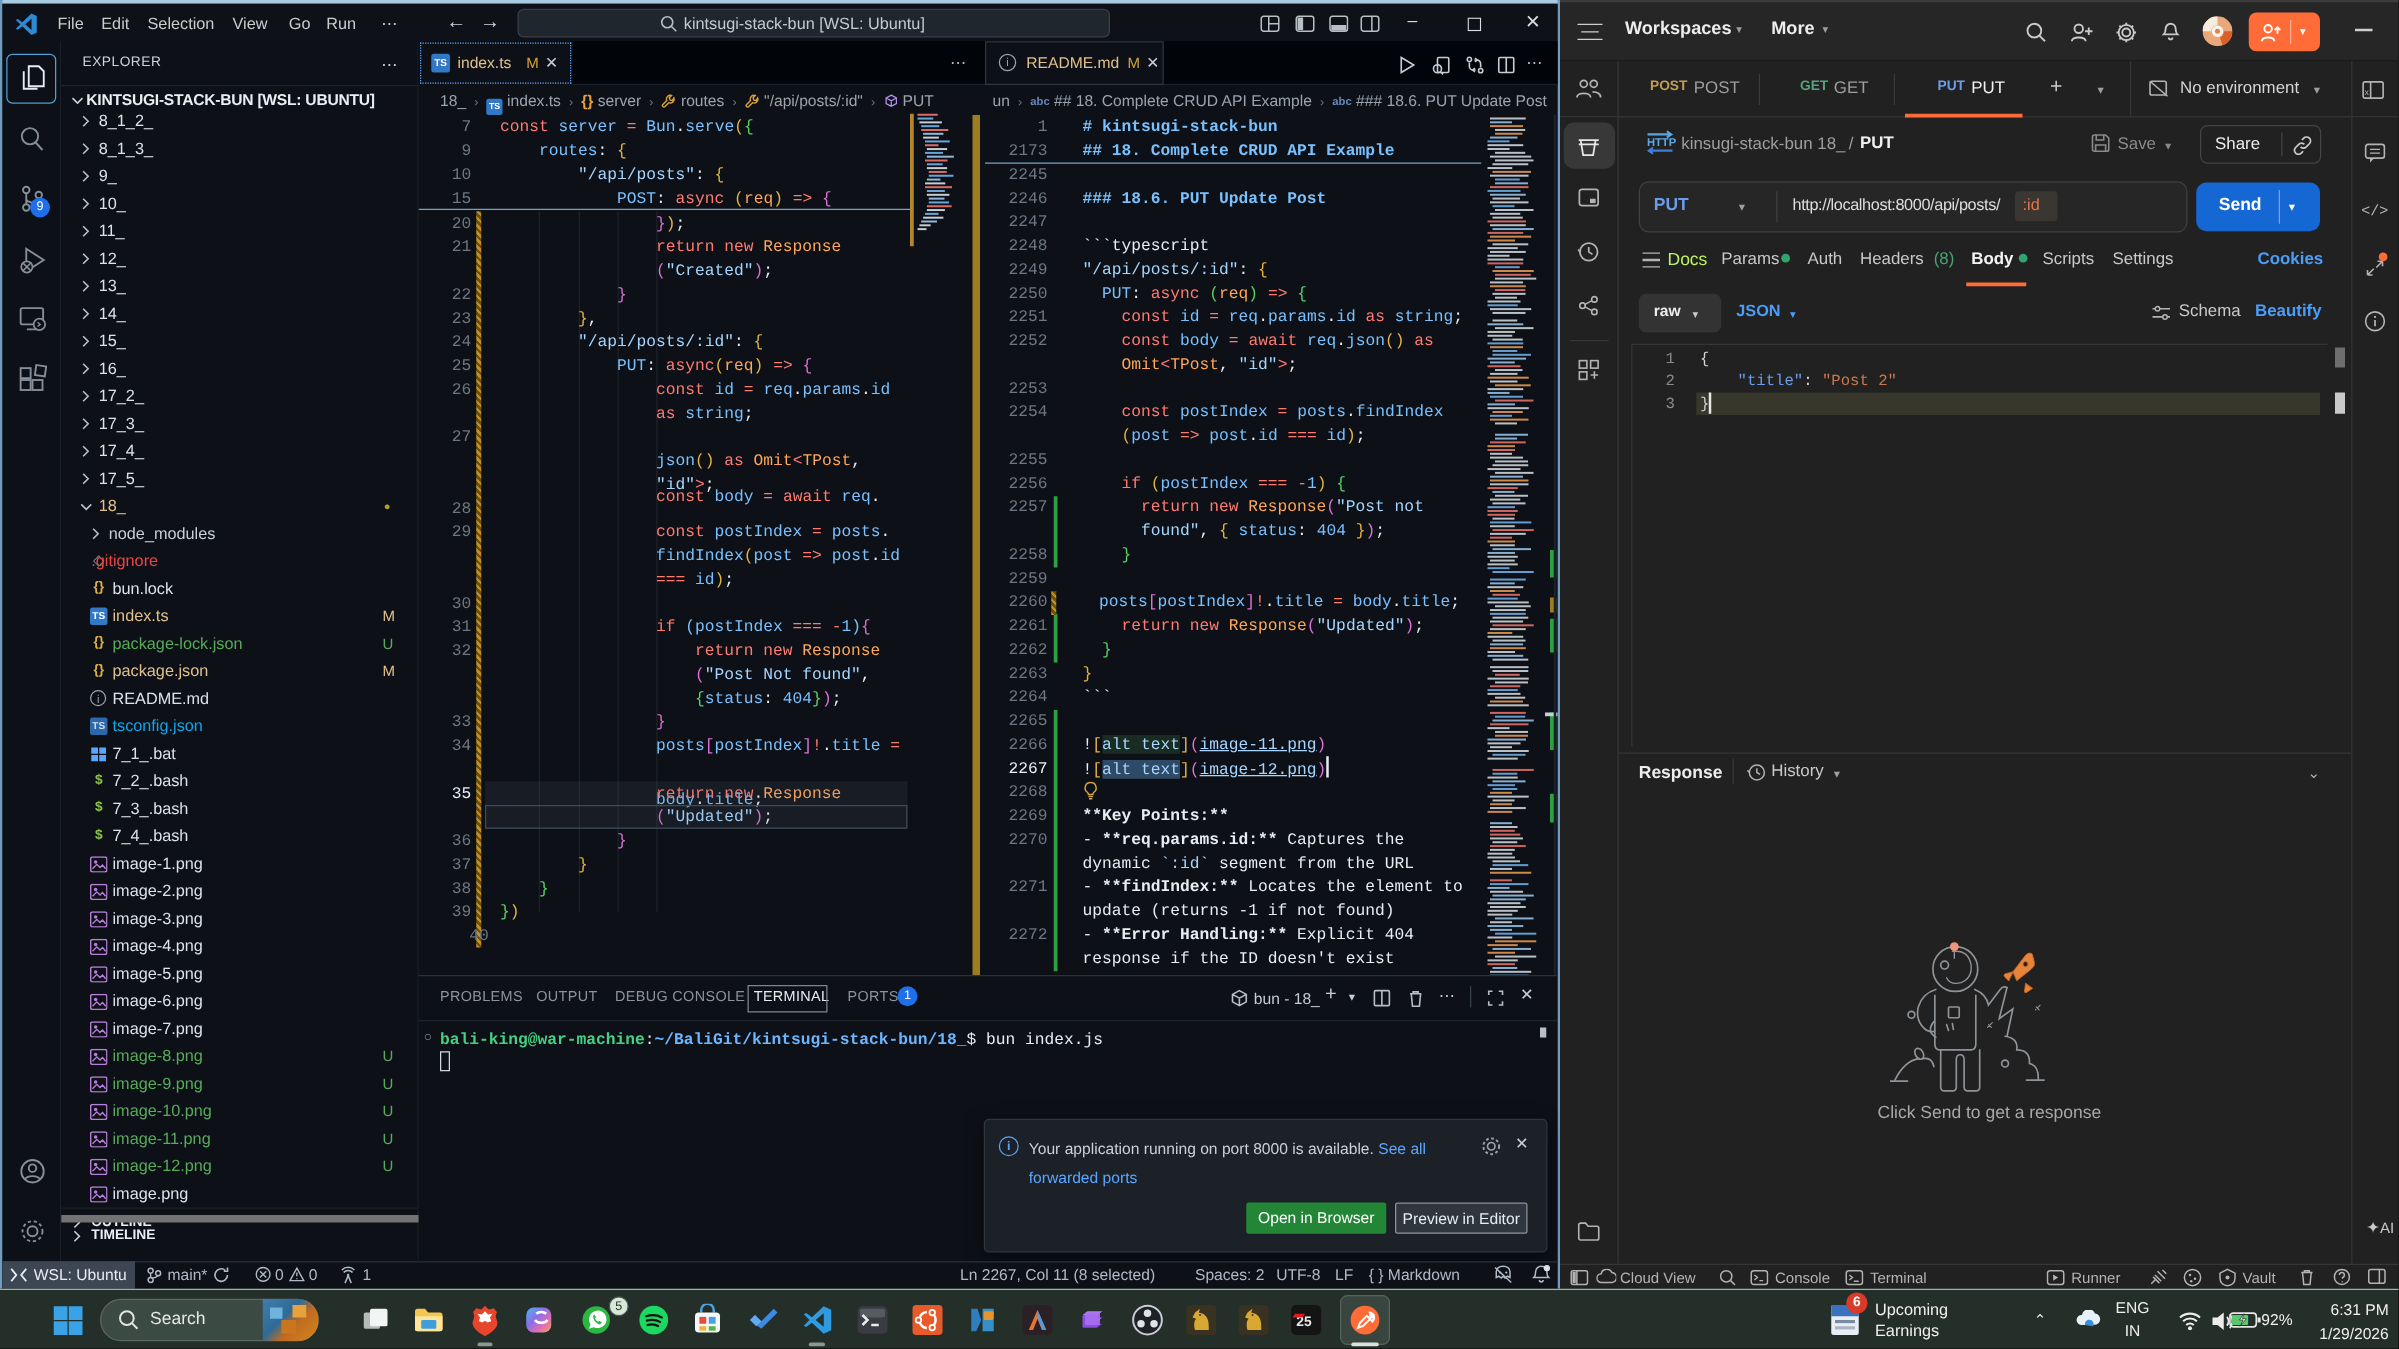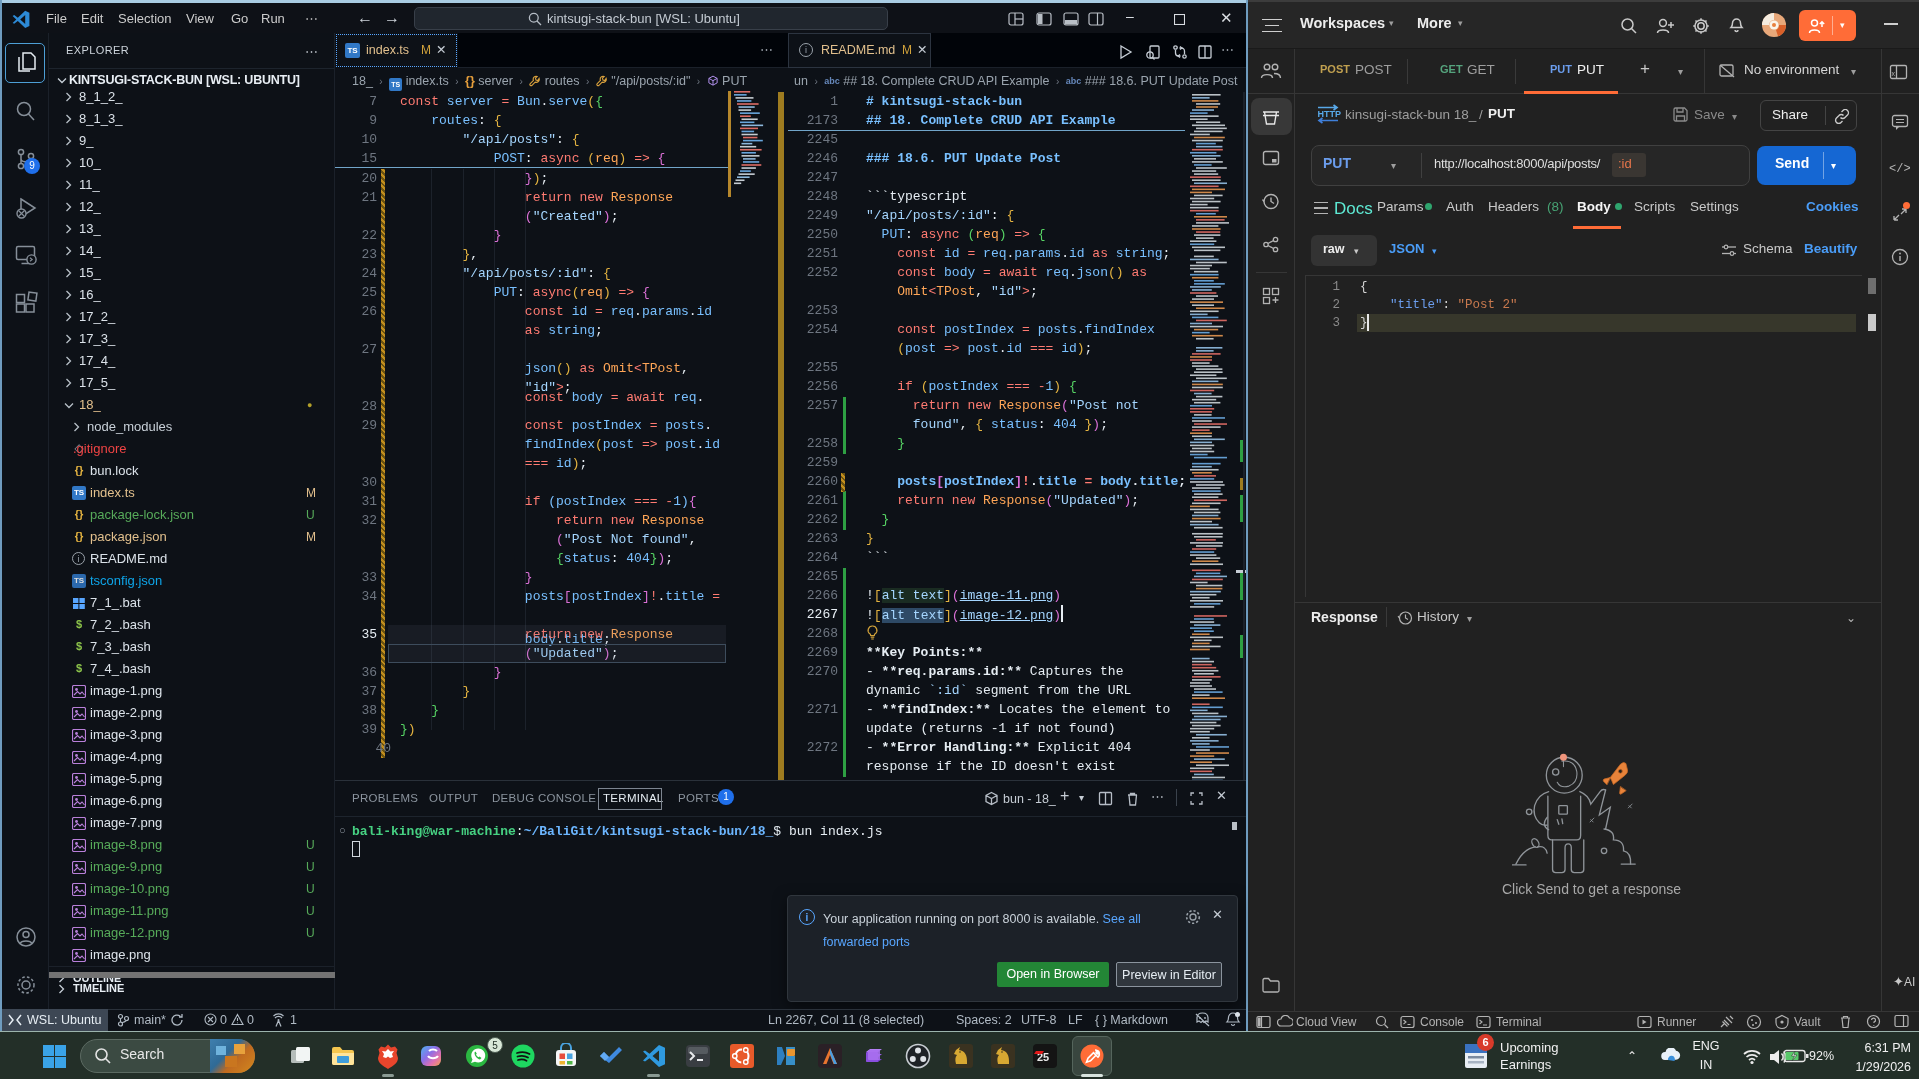--- a/index.html
+++ b/index.html
@@ -577,21 +577,21 @@
       <div class="ln" style="left:800px;top:377px;width:38px;">2256</div>
       <div class="codeline" style="left:866px;top:377px;">    <span class="k">if</span> <span class="b1">(</span><span class="v">postIndex</span> <span class="k">===</span> <span class="k">-</span><span class="v">1</span><span class="b1">)</span> <span class="b2">{</span></div>
       <div class="ln" style="left:800px;top:396px;width:38px;">2257</div>
       <div class="codeline" style="left:866px;top:396px;">      <span class="k">return</span> <span class="k">new</span> <span class="cl">Response</span><span class="b3">(</span><span class="s">"Post not</span></div>
       <div class="codeline" style="left:866px;top:415px;">      <span class="s">found"</span><span class="w">,</span> <span class="b1">{</span> <span class="v">status</span><span class="w">:</span> <span class="v">404</span> <span class="b1">}</span><span class="b3">)</span><span class="w">;</span></div>
       <div class="ln" style="left:800px;top:434px;width:38px;">2258</div>
       <div class="codeline" style="left:866px;top:434px;">    <span class="b2">}</span></div>
       <div class="ln" style="left:800px;top:453px;width:38px;">2259</div>
       <div class="codeline" style="left:866px;top:453px;"></div>
       <div class="ln" style="left:800px;top:472px;width:38px;">2260</div>
-      <div class="codeline" style="left:866px;top:472px;font-weight:bold;">    <span class="v">posts</span><span class="b3">[</span><span class="v">postIndex</span><span class="b3">]</span><span class="k">!</span><span class="w">.</span><span class="v">title</span> <span class="k">=</span> <span class="v">body</span><span class="w">.</span><span class="v">title</span><span class="w">;</span></div>
+      <div class="codeline" style="left:848px;top:472px;">    <span class="v">posts</span><span class="b3">[</span><span class="v">postIndex</span><span class="b3">]</span><span class="k">!</span><span class="w">.</span><span class="v">title</span> <span class="k">=</span> <span class="v">body</span><span class="w">.</span><span class="v">title</span><span class="w">;</span></div>
       <div class="ln" style="left:800px;top:491px;width:38px;">2261</div>
       <div class="codeline" style="left:866px;top:491px;">    <span class="k">return</span> <span class="k">new</span> <span class="cl">Response</span><span class="b3">(</span><span class="s">"Updated"</span><span class="b3">)</span><span class="w">;</span></div>
       <div class="ln" style="left:800px;top:510px;width:38px;">2262</div>
       <div class="codeline" style="left:866px;top:510px;">  <span class="b2">}</span></div>
       <div class="ln" style="left:800px;top:529px;width:38px;">2263</div>
       <div class="codeline" style="left:866px;top:529px;"><span class="b1">}</span></div>
       <div class="ln" style="left:800px;top:548px;width:38px;">2264</div>
       <div class="codeline" style="left:866px;top:548px;"><span class="w">```</span></div>
       <div class="ln" style="left:800px;top:567px;width:38px;">2265</div>
       <div class="codeline" style="left:866px;top:567px;"></div>
@@ -1130,21 +1130,21 @@
       <div class="abs" style="left:173px;top:151px;width:1px;height:25px;background:#404040;"></div>
       <div class="abs" style="left:186px;top:154px;color:#dedede;font-size:13px;letter-spacing:-0.3px;">http://localhost:8000/api/posts/</div>
       <div class="abs" style="left:364px;top:151px;width:34px;height:24px;background:#3a3632;border-radius:3px;"></div>
       <div class="abs" style="left:370px;top:154px;color:#e8764b;font-size:13px;">:id</div>
       <div class="abs" style="left:509px;top:144px;width:99px;height:39px;background:#1567d3;border-radius:8px;"></div>
       <div class="abs" style="left:527px;top:153px;color:#fff;font-size:14px;font-weight:bold;">Send</div>
       <div class="abs" style="left:575px;top:150px;width:1px;height:27px;background:rgba(255,255,255,0.4);"></div>
       <div class="abs" style="left:583px;top:158px;color:#fff;font-size:10px;">▾</div>
       <div class="abs" style="left:66px;top:200px;width:14px;height:12px;border-top:1.5px solid #b3b3b3;border-bottom:1.5px solid #b3b3b3;"></div>
       <div class="abs" style="left:66px;top:205px;width:14px;height:1.5px;background:#b3b3b3;"></div>
-      <div class="abs" style="left:86px;top:197px;color:#5eead4;font-size:17px;font-weight:normal;">Docs</div>
+      <div class="abs" style="left:86px;top:197px;color:#bef264;font-size:14px;font-weight:normal;">Docs</div>
       <div class="abs" style="left:129px;top:197px;color:#c9c9c9;font-size:13.5px;font-weight:normal;">Params</div>
       <div class="abs" style="left:198px;top:197px;color:#c9c9c9;font-size:13.5px;font-weight:normal;">Auth</div>
       <div class="abs" style="left:240px;top:197px;color:#c9c9c9;font-size:13.5px;font-weight:normal;">Headers</div>
       <div class="abs" style="left:299px;top:197px;color:#47a273;font-size:13.5px;font-weight:normal;">(8)</div>
       <div class="abs" style="left:329px;top:197px;color:#f5f5f5;font-size:13.5px;font-weight:bold;">Body</div>
       <div class="abs" style="left:386px;top:197px;color:#c9c9c9;font-size:13.5px;font-weight:normal;">Scripts</div>
       <div class="abs" style="left:442px;top:197px;color:#c9c9c9;font-size:13.5px;font-weight:normal;">Settings</div>
       <div class="abs" style="left:177px;top:201px;width:7px;height:7px;border-radius:4px;background:#2fa56e;"></div>
       <div class="abs" style="left:367px;top:201px;width:7px;height:7px;border-radius:4px;background:#2fa56e;"></div>
       <div class="abs" style="left:325px;top:224px;width:48px;height:3px;background:#ff6c37;"></div>

